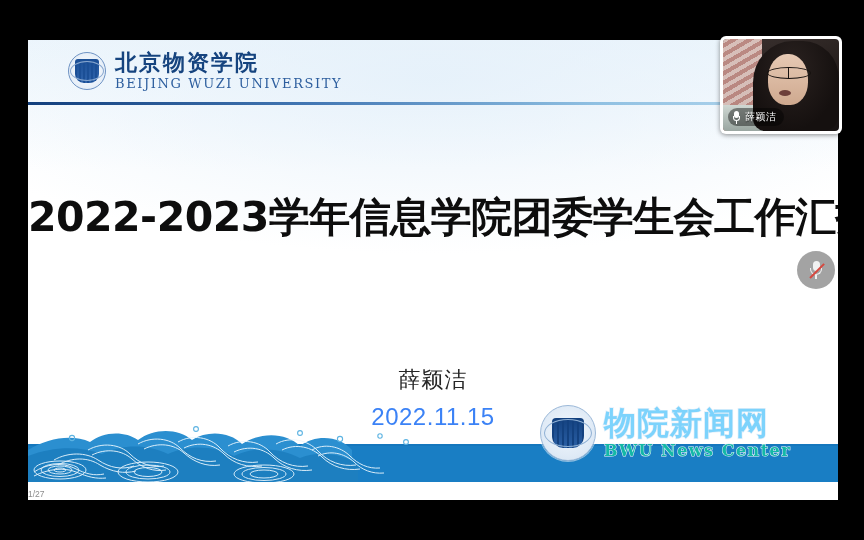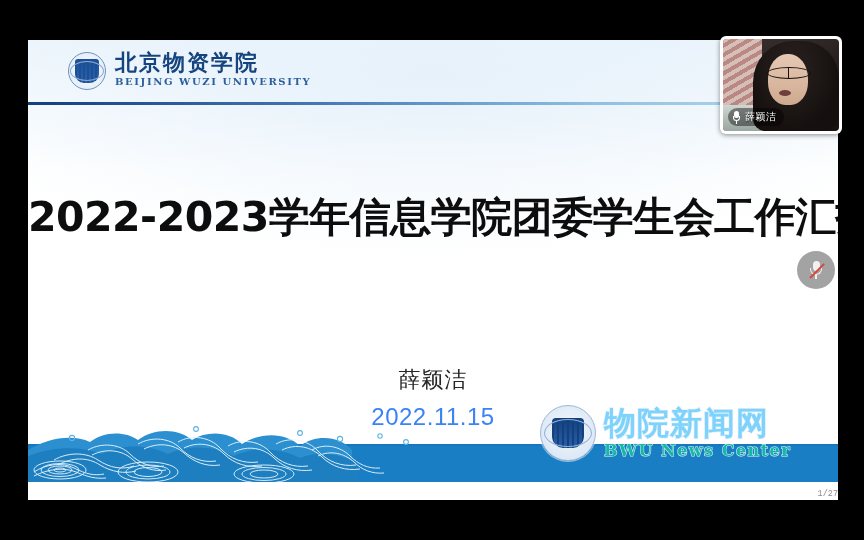--- a/index.html
+++ b/index.html
@@ -71,22 +71,22 @@
     border-radius: 50%;
   }
 
   .brand-text { display: flex; flex-direction: column; line-height: 1; }
   .brand-cn {
     font-size: 22px; font-weight: 700; color: #16447f;
     letter-spacing: 2px;
     font-family: "DejaVu Sans", "Liberation Sans", sans-serif;
   }
   .brand-en {
-    font-size: 10px; color: #2d5e9e; letter-spacing: 1.6px;
-    margin-top: 3px; font-weight: 700;
+    font-size: 13px; color: #2d5e9e; letter-spacing: 1.6px;
+    margin-top: 3px; font-weight: 400;
     font-family: "DejaVu Serif", "Liberation Serif", serif;
   }
 
   .header-rule {
     position: absolute;
     left: 0; top: 62px; width: 100%; height: 3px;
     background: linear-gradient(90deg, #123f7d 0%, #4277b4 35%, #8fc0e2 70%, #bcdcf0 100%);
     z-index: 3;
   }
 
@@ -126,24 +126,24 @@
   .wave-band {
     position: absolute;
     left: 0; right: 0; bottom: 18px; height: 62px;
     z-index: 2;
   }
   .wave-band svg { display: block; width: 100%; height: 100%; }
 
   .page-number {
     position: absolute;
     left: 0; right: 0; bottom: 1px;
-    text-align: right;
+    text-align: left;
     font-size: 8.5px; color: #8d8d8d;
     z-index: 4;
-    font-family: Liberation Mono, monospace;
+    font-family: Liberation Sans, sans-serif;
     margin-top: 12px;
   }
 
   
   .watermark {
     position: absolute;
     left: 540px; top: 405px;
     display: flex; align-items: center; gap: 8px;
     z-index: 6;
   }

